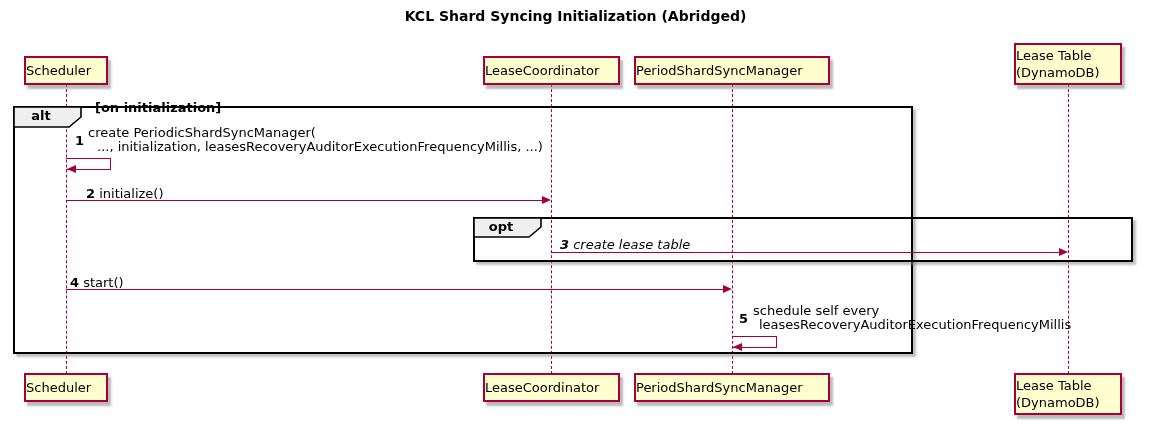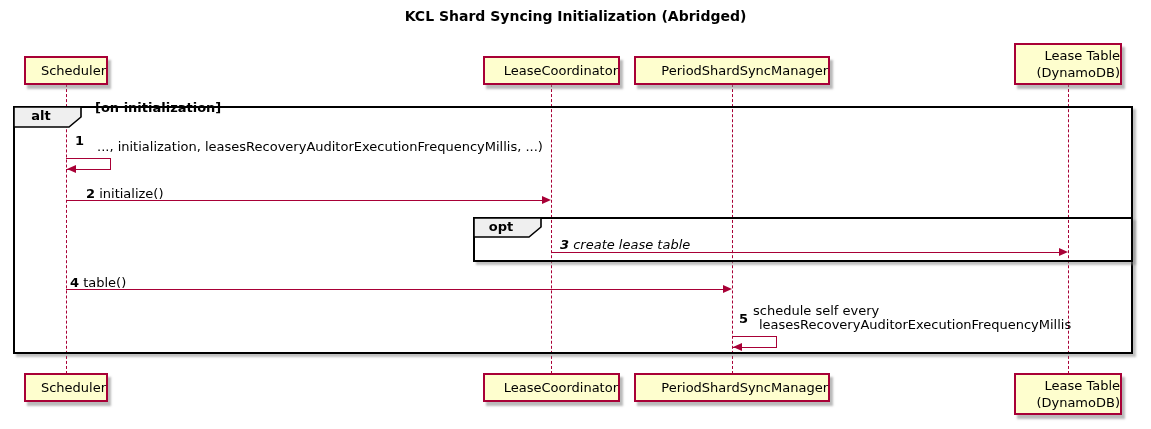--- a/index.html
+++ b/index.html
@@ -9,21 +9,21 @@
     overflow:hidden;
     padding-left:17px;
   }
   .title{
     position:absolute;left:0;top:8px;width:1151px;text-align:center;
     font-size:14px;font-weight:bold;
   }
   .pbox{
     position:absolute;box-sizing:border-box;background:#FEFECE;
     border:2px solid #A80036;box-shadow:3px 4px 2px rgba(130,130,130,0.55);
-    display:flex;flex-direction:column;align-items:flex-end;justify-content:center;
+    display:flex;flex-direction:column;align-items:flex-start;justify-content:center;
     font-size:13px;line-height:17px;text-align:center;white-space:nowrap;
   }
   .lifeline{
     position:absolute;width:0;border-left:1px dashed #A80036;top:84px;height:290px;
   }
   .frame{
     position:absolute;box-sizing:border-box;border:2px solid #000;
     box-shadow:3px 3px 2px rgba(130,130,130,0.5);background:transparent;
   }
   .pentagon{position:absolute;left:-2px;top:-2px;}
@@ -55,31 +55,32 @@
 
 <div id="canvas">
 
   <div class="title">KCL Shard Syncing Initialization (Abridged)</div>
 
   <div class="lifeline" style="left:66px;"></div>
   <div class="lifeline" style="left:551px;"></div>
   <div class="lifeline" style="left:732px;"></div>
   <div class="lifeline" style="left:1068px;"></div>
 
-  <div class="frame" style="left:13px;top:106px;width:1120px;height:248px;">
+  <div class="frame" style="left:13px;top:106px;width:900px;height:248px;">
     <div class="pentagon" style="width:70px;height:22px;">
       <svg width="70" height="22">
         <path d="M1,1 H68 V11 L56,21 H1 Z" fill="#EFEFEF" stroke="#000000" stroke-width="1.6"></path>
       </svg>
       <span class="kw">alt</span>
     </div>
   </div>
   <div class="cond" style="left:95px;top:100px;">[on initialization]</div>
 
   <div class="msg num" style="left:75px;top:134px;">1</div>
+  <div class="msg" style="left:88px;top:126px;">create PeriodicShardSyncManager(</div>
   <div class="msg" style="left:97px;top:140px;">..., initialization, leasesRecoveryAuditorExecutionFrequencyMillis, ...)</div>
   <div class="selfloop" style="left:66px;top:158px;width:45px;height:12px;"></div>
   <div class="ahead-l" style="left:67px;top:165px;"></div>
 
   <div class="msg" style="left:86px;top:187px;">
     <span class="num">2</span>
     <span>initialize()</span>
   </div>
   <div class="aline" style="left:66px;top:200px;width:477px;"></div>
   <div class="ahead-r" style="left:542px;top:196px;"></div>
@@ -95,21 +96,21 @@
 
   <div class="msg" style="left:560px;top:238px;font-style:italic;">
     <span class="num">3</span>
     <span>create lease table</span>
   </div>
   <div class="aline" style="left:551px;top:252px;width:508px;"></div>
   <div class="ahead-r" style="left:1059px;top:248px;"></div>
 
   <div class="msg" style="left:70px;top:276px;">
     <span class="num">4</span>
-    <span>table()</span>
+    <span>start()</span>
   </div>
   <div class="aline" style="left:66px;top:289px;width:657px;"></div>
   <div class="ahead-r" style="left:723px;top:285px;"></div>
 
   <div class="msg num" style="left:739px;top:312px;">5</div>
   <div class="msg" style="left:753px;top:304px;">schedule self every</div>
   <div class="msg" style="left:759px;top:318px;">leasesRecoveryAuditorExecutionFrequencyMillis</div>
   <div class="selfloop" style="left:732px;top:336px;width:45px;height:12px;"></div>
   <div class="ahead-l" style="left:733px;top:343px;"></div>
 

